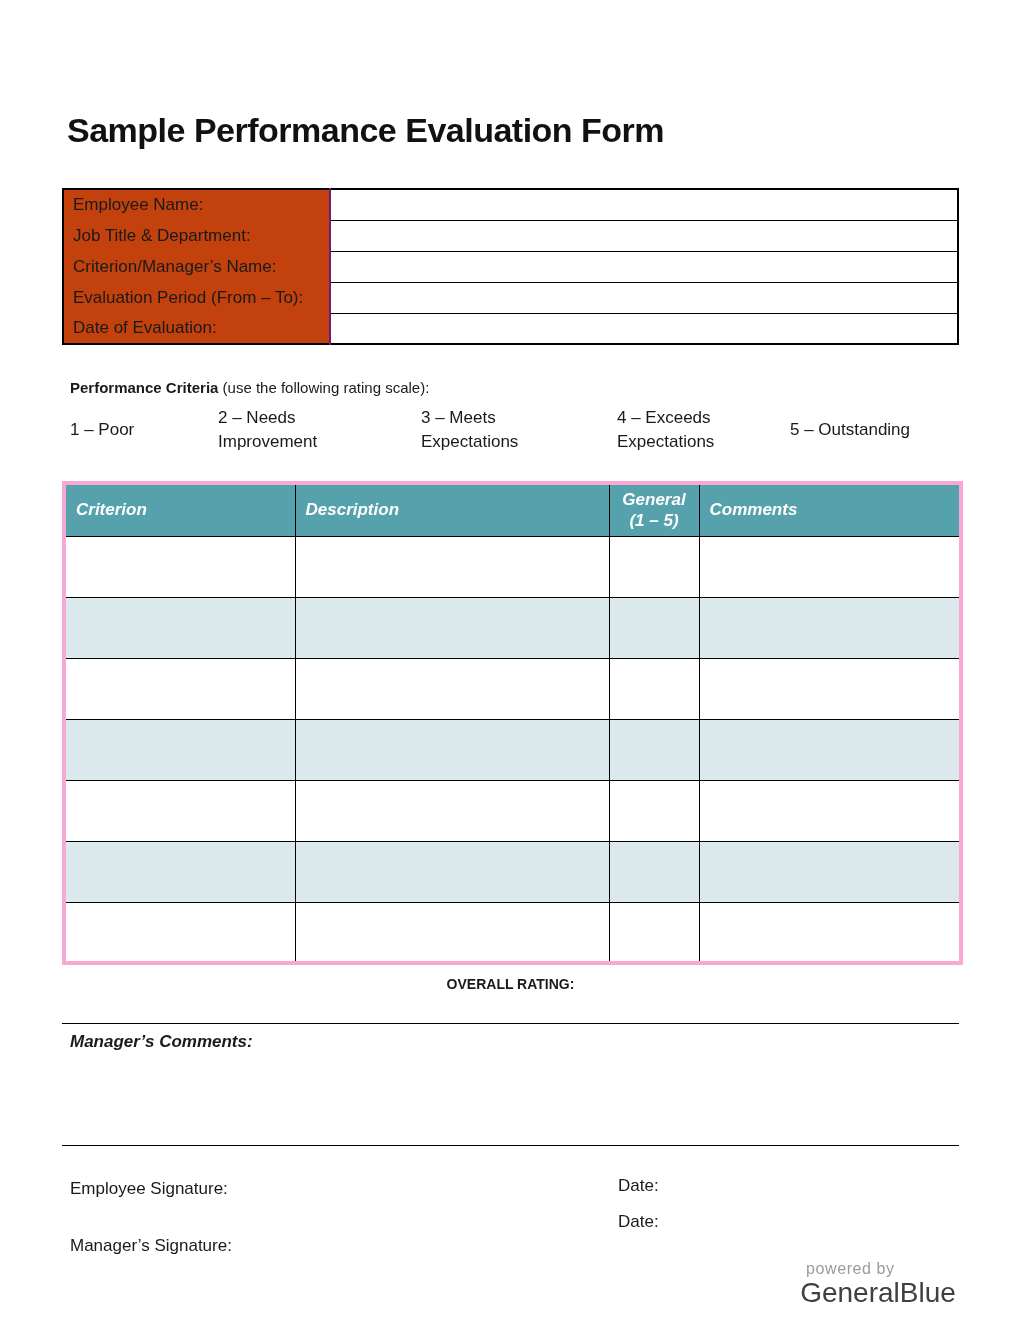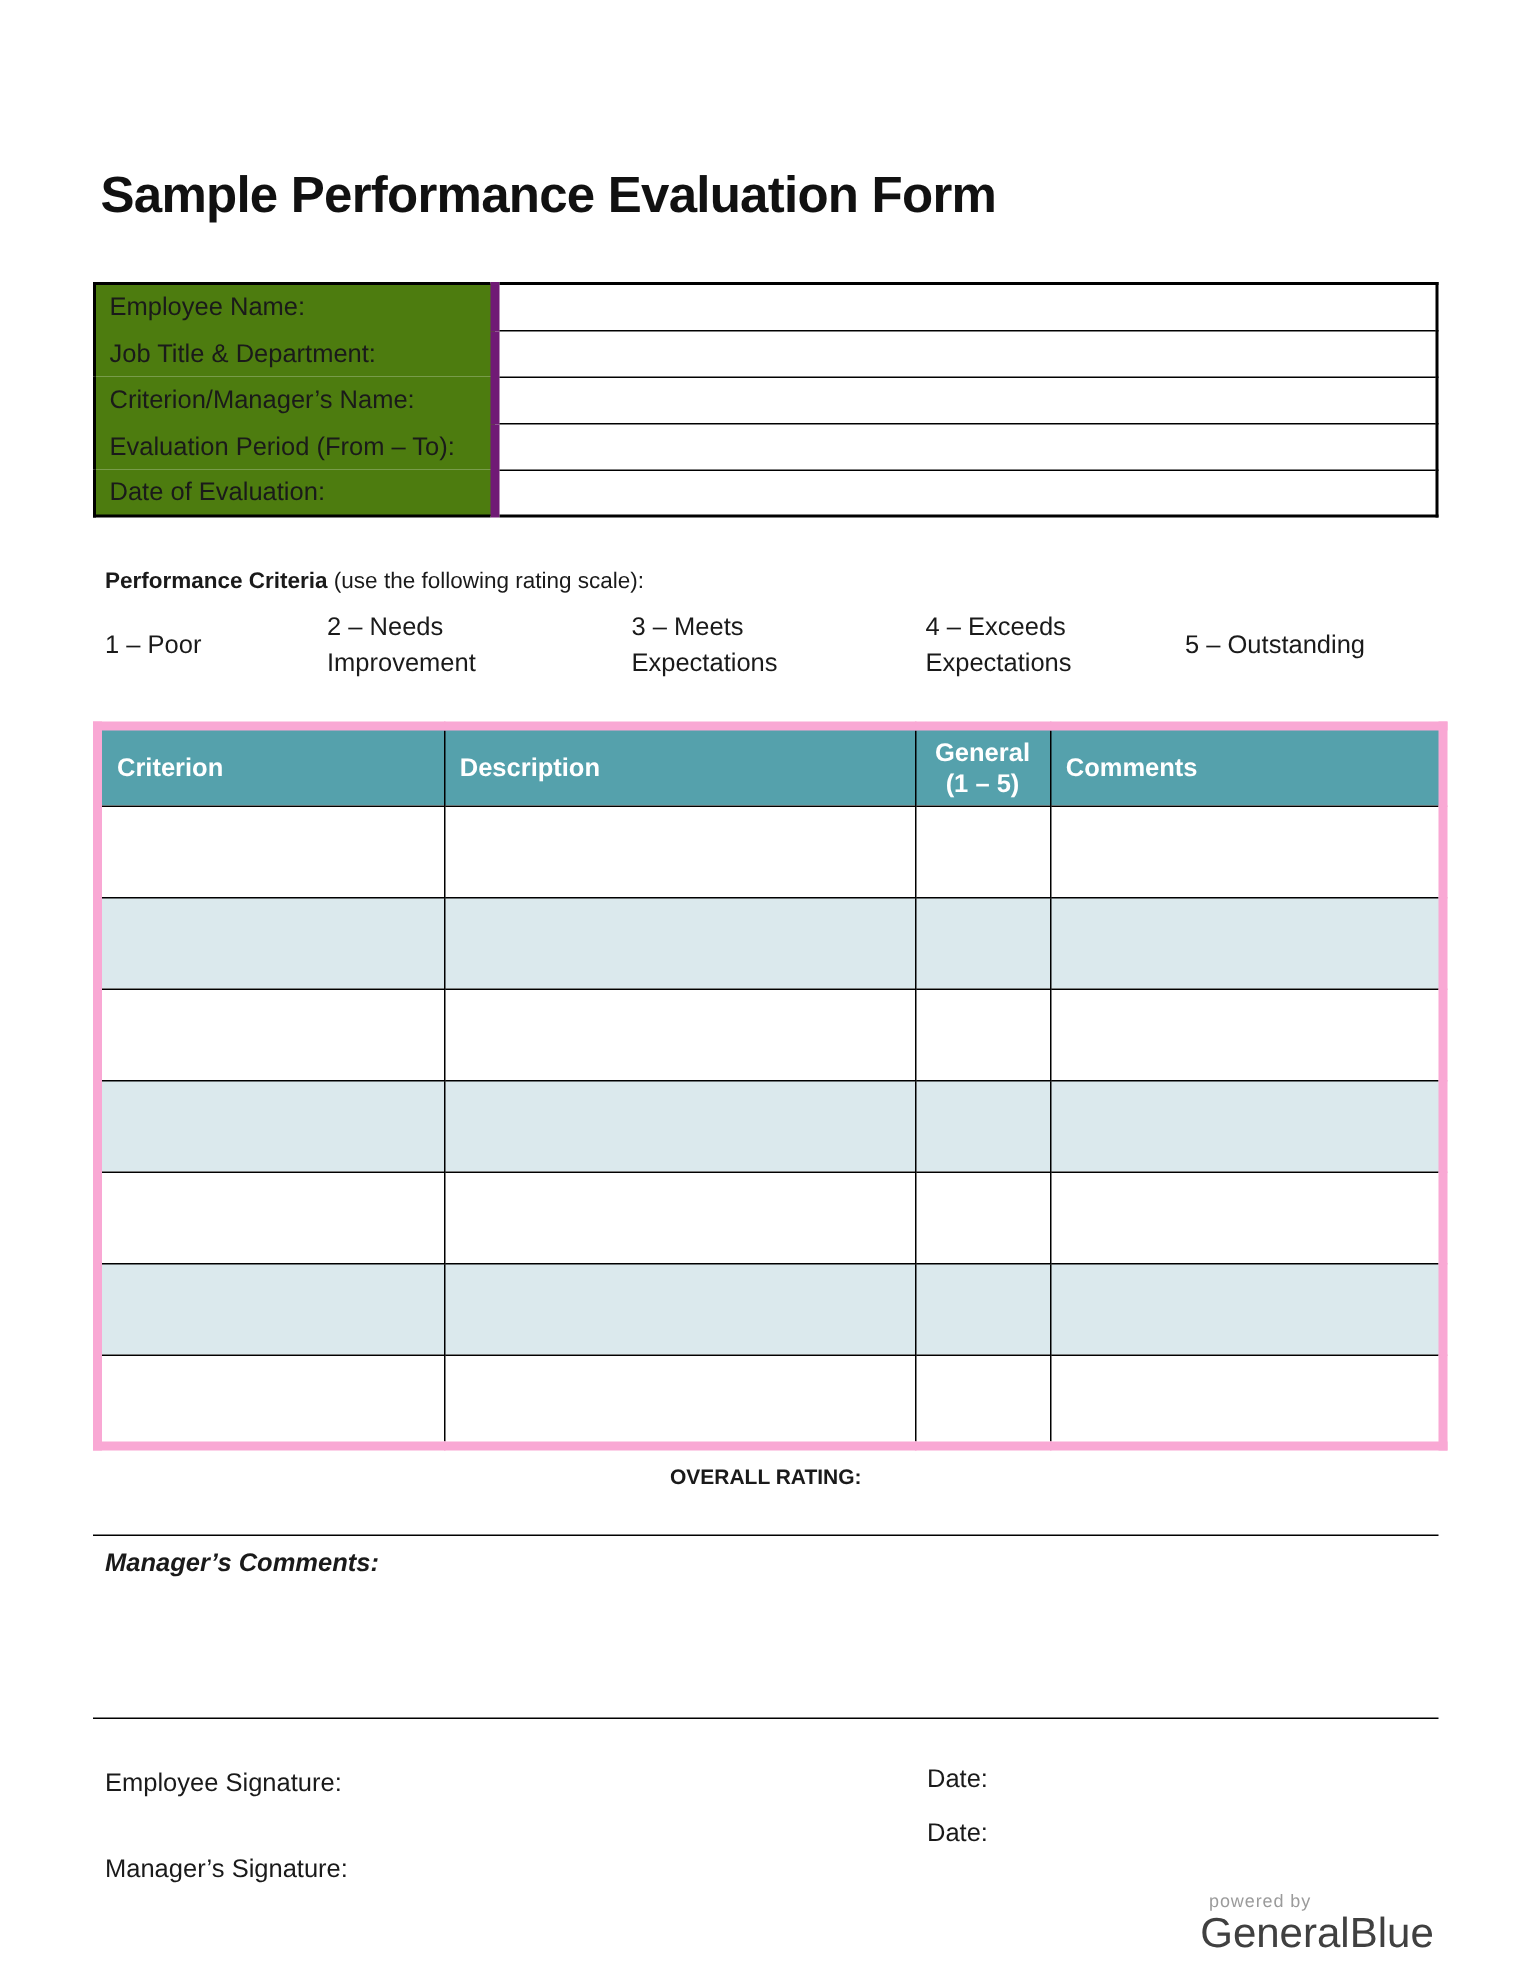--- a/index.html
+++ b/index.html
@@ -28,23 +28,23 @@
     position:absolute;
     left:62px; top:140px;
     width:897px;
     border-collapse:collapse;
     table-layout:fixed;
     border:2px solid #000;
   }
   table.info-table td { height:31px; font-size:17px; vertical-align:middle; }
   td.info-label-cell {
     width:267px;
-    background:#4d7c0f;
+    background:#c2410c;
     padding-left:9px;
-    border-right:6px solid #701a75;
+    border-right:2px solid #701a75;
   }
   td.info-value-cell { border-bottom:1.5px solid #000; background:#fff; }
   tr:last-child td.info-value-cell { border-bottom:none; }
 
   
   .criteria-heading {
     position:absolute;
     left:70px; top:331px;
     font-size:15px;
   }
@@ -61,21 +61,22 @@
   }
   .scale-item-narrow span { display:inline-block; max-width:120px; }
 
   
   table.criteria-table {
     position:absolute;
     left:62px; top:433px;
     width:897px;
     border-collapse:collapse;
     table-layout:fixed;
-    border:6px solid #f9a8d4;
+    border:4px solid #f9a8d4;
+    font-style:italic;
   }
   table.criteria-table th {
     background:#55a1ac;
     color:#ffffff;
     font-size:17px;
     font-weight:700;
     height:53px;
     text-align:left;
     padding-left:10px;
     vertical-align:middle;
@@ -120,21 +121,21 @@
   .date-manager  { left:618px; top:1164px; }
 
   
   .footer-logo {
     position:absolute;
     left:797px; top:1212px;
     width:162px;
     text-align:center;
   }
   .powered-by {
-    font-size:12px;
+    font-size:16px;
     color:#9b9b9b;
     letter-spacing:0.6px;
     text-align:left;
     padding-left:9px;
   }
   .brand { font-size:28px; line-height:1.1; white-space:nowrap; }
   .brand-general { color:#404040; }
   .brand-blue { color:#404040; }
 </style>
 </head>

